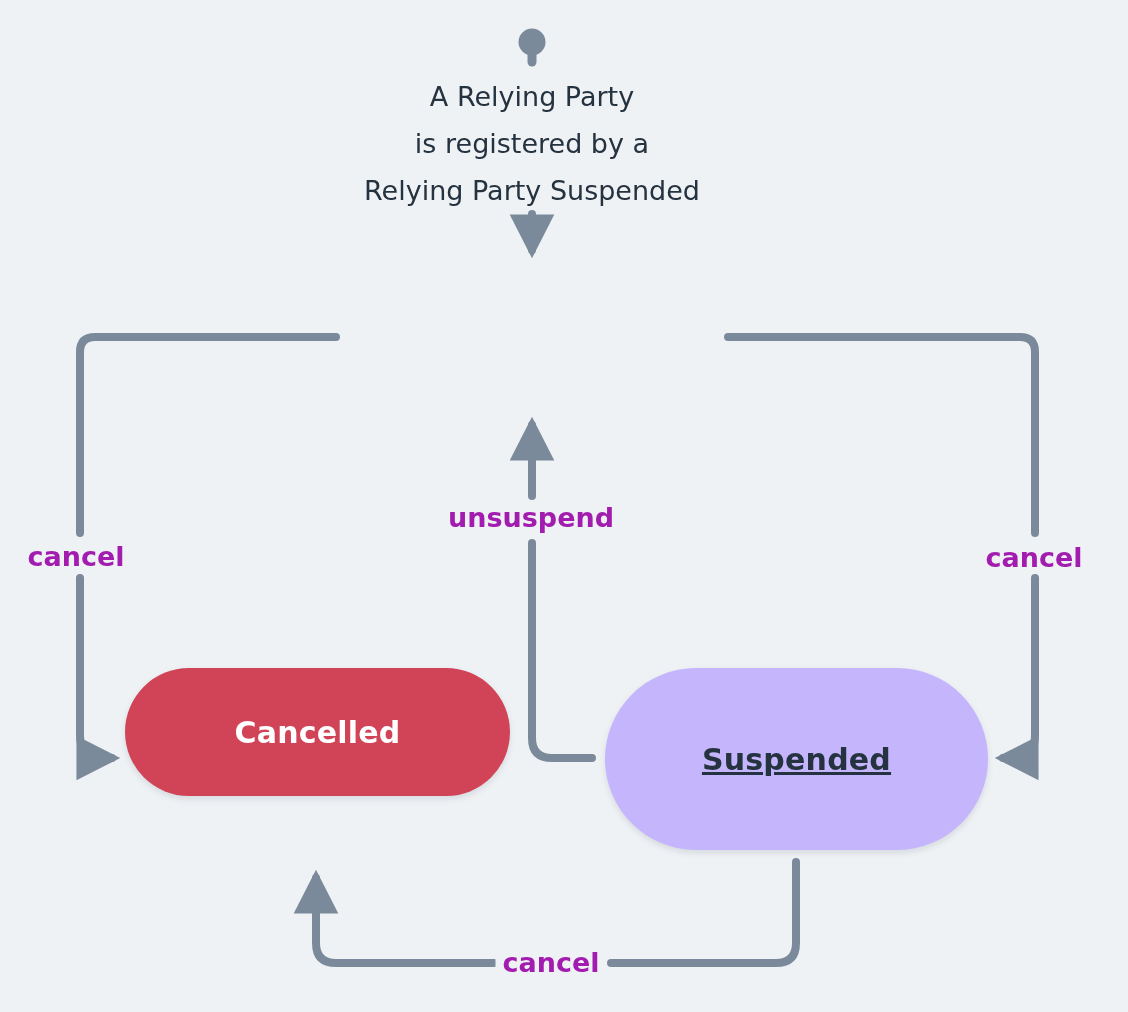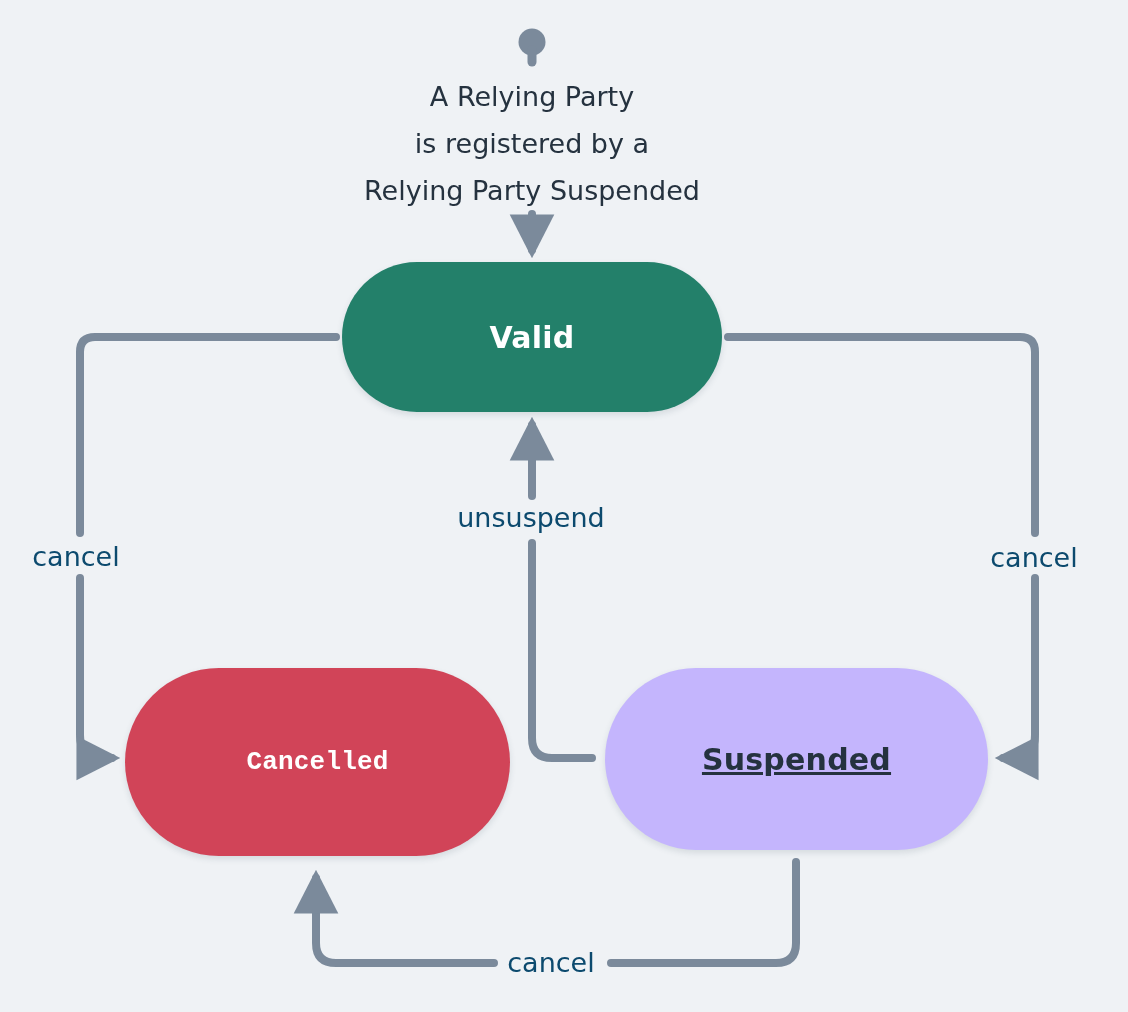--- a/index.html
+++ b/index.html
@@ -21,25 +21,26 @@
     font-weight:bold;
     letter-spacing:0.2px;
     text-align:center;
   }
   .node-label { pointer-events:none; }
 
   .edge-label {
     position:absolute;
     transform:translate(-50%,-50%);
     background:#eff2f5;
-    color:#0c4a6e;
+    color:#a21caf;
     font-size:27px;
     line-height:1.05;
     padding:2px 7px;
     white-space:nowrap;
+    font-weight:bold;
   }
   .start-text {
     position:absolute;
     transform:translateX(-50%);
     color:#25323f;
     font-size:27px;
     line-height:1.74;
     text-align:center;
     white-space:nowrap;
   }
@@ -88,25 +89,22 @@
       <path d="M 494 963 L 336 963 Q 316 963 316 943 L 316 878" fill="none" stroke="#7b8a9b" stroke-width="8" stroke-linecap="round" marker-end="url(#arrow)"></path>
     </g>
   </svg>
 
   <div class="start-text" style="left:532px; top:74px;text-align:center;">
     <div>A Relying Party</div>
     <div>is registered by a</div>
     <div>Relying Party Suspended</div>
   </div>
 
-  <div class="node" style="left:342px; top:262px; width:380px; height:150px; background:#23806a; color:#ffffff; font-size:30px;">
-    <span class="node-label">Valid</span>
-  </div>
 
-  <div class="node" style="left:125px; top:668px; width:385px; height:188px; background:#d14458; color:#ffffff; font-size:26px;font-family:Liberation Mono, monospace;">
+  <div class="node" style="left:125px; top:668px; width:385px; height:128px; background:#d14458; color:#ffffff; font-size:30px;">
     <span class="node-label">Cancelled</span>
   </div>
 
   <div class="node" style="left:605px; top:668px; width:383px; height:182px; background:#c4b5fd; color:#25323f; font-size:30px;text-decoration:underline;">
     <span class="node-label">Suspended</span>
   </div>
 
   <div class="edge-label" style="left:76px; top:557px;">cancel</div>
 
   <div class="edge-label" style="left:1034px; top:558px;">cancel</div>

